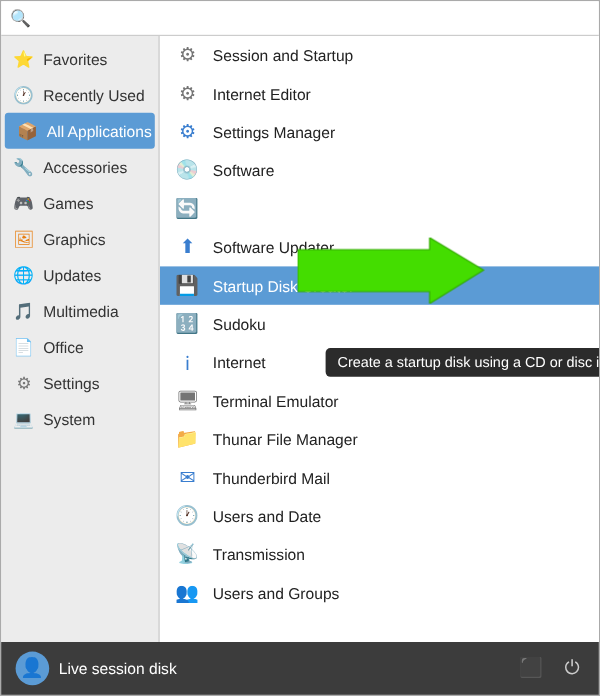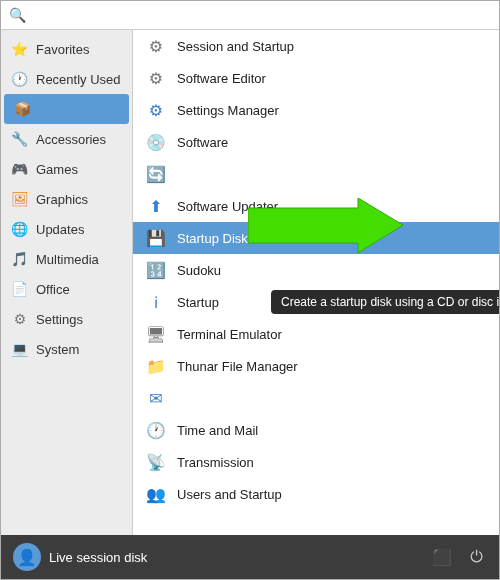--- a/index.html
+++ b/index.html
@@ -205,20 +205,21 @@
         <div class="sidebar-item">
     <span class="sidebar-icon icon-yellow">⭐</span>
     <span>Favorites</span>
   </div>
         <div class="sidebar-item">
     <span class="sidebar-icon icon-gray">🕐</span>
     <span>Recently Used</span>
   </div>
         <div class="sidebar-item active">
     <span class="sidebar-icon ">📦</span>
+    <span>All Applications</span>
   </div>
         <div class="sidebar-item">
     <span class="sidebar-icon icon-red">🔧</span>
     <span>Accessories</span>
   </div>
         <div class="sidebar-item">
     <span class="sidebar-icon icon-green">🎮</span>
     <span>Games</span>
   </div>
         <div class="sidebar-item">
@@ -249,21 +250,21 @@
 
     <div class="content" id="app-list">
 
       <div class="tooltip">Create a startup disk using a CD or disc image</div>
     <div class="app-item">
     <span class="app-icon icon-gray">⚙</span>
     <span>Session and Startup</span>
   </div>
         <div class="app-item">
     <span class="app-icon icon-gray">⚙</span>
-    <span>Software Editor</span>
+    <span>Internet Editor</span>
   </div>
         <div class="app-item">
     <span class="app-icon icon-blue">⚙</span>
     <span>Settings Manager</span>
   </div>
         <div class="app-item">
     <span class="app-icon icon-orange">💿</span>
     <span>Software</span>
   </div>
         <div class="app-item">
@@ -276,44 +277,45 @@
         <div class="app-item selected">
     <span class="app-icon ">💾</span>
     <span>Startup Disk Creator</span>
   </div>
         <div class="app-item">
     <span class="app-icon icon-gray">🔢</span>
     <span>Sudoku</span>
   </div>
         <div class="app-item">
     <span class="app-icon icon-blue">ℹ</span>
-    <span>Startup</span>
+    <span>Internet</span>
   </div>
         <div class="app-item">
     <span class="app-icon icon-gray">🖥</span>
     <span>Terminal Emulator</span>
   </div>
         <div class="app-item">
     <span class="app-icon icon-gray">📁</span>
     <span>Thunar File Manager</span>
   </div>
         <div class="app-item">
     <span class="app-icon icon-blue">✉</span>
+    <span>Thunderbird Mail</span>
   </div>
         <div class="app-item">
     <span class="app-icon icon-orange">🕐</span>
-    <span>Time and Mail</span>
+    <span>Users and Date</span>
   </div>
         <div class="app-item">
     <span class="app-icon icon-gray">📡</span>
     <span>Transmission</span>
   </div>
         <div class="app-item">
     <span class="app-icon icon-gray">👥</span>
-    <span>Users and Startup</span>
+    <span>Users and Groups</span>
   </div>
       </div>
 
   </div>
 
   <div class="bottom-bar">
     <div class="bottom-user">
       <div class="user-avatar">👤</div>
       <span>Live session disk</span>
     </div>

